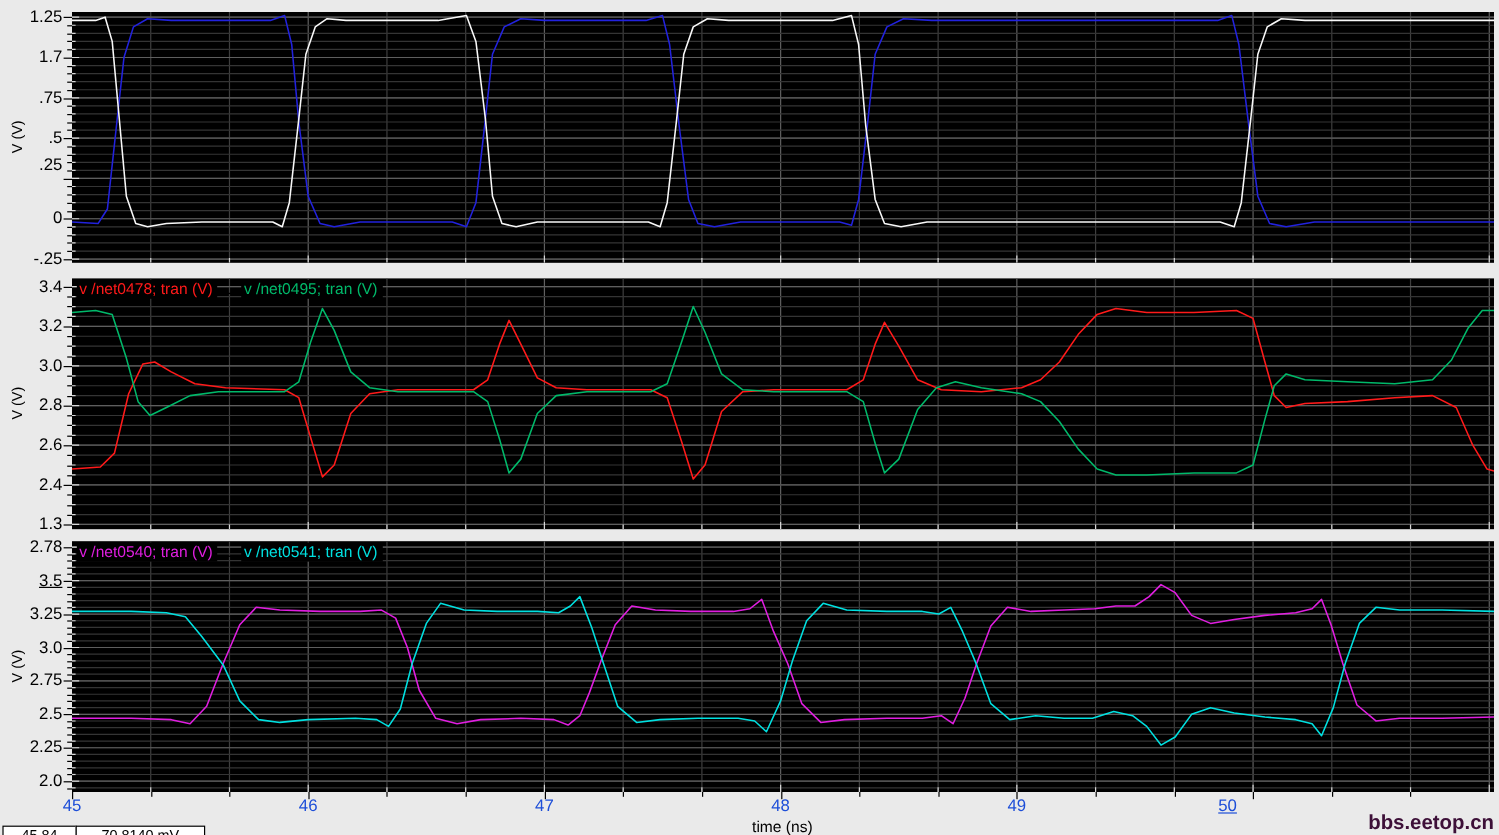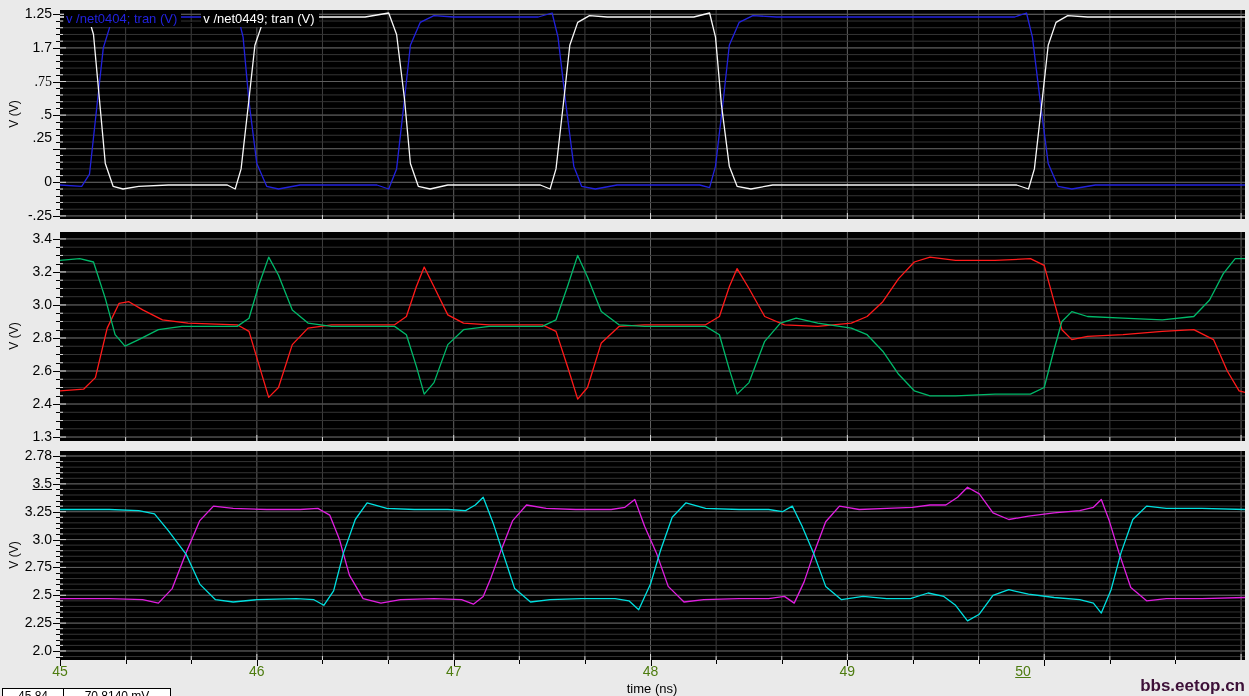--- a/index.html
+++ b/index.html
@@ -21,21 +21,21 @@
     font-size:13px;white-space:nowrap;
   }
   .legend span{background:#000;padding:0 4px 1px 2px;}
   .legend .gap{display:inline-block;width:14px;background:#000;}
   .ytick-label{
     position:absolute;width:52px;text-align:right;
     font-size:14px;color:#000;line-height:15px;
   }
   .xtick-label{
     position:absolute;width:44px;text-align:center;
-    font-size:14px;color:#4d7c0f;line-height:15px;top:664px;
+    font-size:14px;color:#1d4ed8;line-height:15px;top:664px;
   }
   .tickmark{position:absolute;background:#000;}
   .ylab{
     position:absolute;left:-12px;width:52px;height:14px;
     font-size:12px;color:#000;text-align:center;
     transform:rotate(-90deg);
   }
   .xaxis-title{
     position:absolute;left:602px;top:681px;width:100px;
     text-align:center;font-size:13px;color:#000;
@@ -159,23 +159,20 @@
       <line x1="787.3754152823917" y1="203" x2="787.3754152823917" y2="209" stroke="#d8d8d8" stroke-width="1"></line>
       <line x1="852.9900332225914" y1="205" x2="852.9900332225914" y2="209" stroke="#d8d8d8" stroke-width="1"></line>
       <line x1="918.6046511627897" y1="205" x2="918.6046511627897" y2="209" stroke="#d8d8d8" stroke-width="1"></line>
       <line x1="984.2192691029895" y1="203" x2="984.2192691029895" y2="209" stroke="#d8d8d8" stroke-width="1"></line>
       <line x1="1049.8338870431894" y1="205" x2="1049.8338870431894" y2="209" stroke="#d8d8d8" stroke-width="1"></line>
       <line x1="1115.4485049833877" y1="205" x2="1115.4485049833877" y2="209" stroke="#d8d8d8" stroke-width="1"></line>
       <line x1="1181.0631229235876" y1="203" x2="1181.0631229235876" y2="209" stroke="#d8d8d8" stroke-width="1"></line>
       <polyline points="0.0,175.0 21.7,176.3 29.5,164.2 37.4,91.7 43.3,37.9 51.2,12.4 63.0,5.6 82.7,7.0 165.3,7.0 177.2,3.0 183.1,27.1 189.0,91.7 196.8,153.5 206.7,176.3 218.5,179.0 240.1,175.0 316.9,175.0 328.7,179.0 336.6,158.9 344.5,89.0 350.4,35.2 360.2,12.4 374.0,5.6 393.7,7.0 478.3,7.0 492.1,3.0 498.0,27.1 505.9,94.4 513.8,156.2 521.6,176.3 535.4,179.0 557.1,175.0 639.7,175.0 649.6,177.7 655.5,156.2 663.4,89.0 669.3,35.2 679.1,12.4 692.9,5.6 716.5,7.0 954.7,7.0 966.5,3.0 972.4,27.1 980.3,91.7 988.2,153.5 998.0,176.3 1011.8,179.0 1035.4,175.0 1185.0,175.0" fill="none" stroke="#2222dd" stroke-width="1.3" stroke-linejoin="round"></polyline>
       <polyline points="0.0,7.0 19.7,7.0 27.6,4.3 33.5,24.5 39.4,89.0 45.3,153.5 53.1,176.3 63.0,179.0 78.7,176.3 108.3,175.0 167.3,175.0 175.2,179.0 181.1,158.9 189.0,89.0 194.9,35.2 202.7,12.4 212.6,5.6 228.3,7.0 305.1,7.0 328.7,3.0 336.6,24.5 344.5,89.0 350.4,153.5 358.3,176.3 370.1,179.0 387.8,175.0 480.3,175.0 490.1,179.0 496.0,158.9 503.9,89.0 509.8,35.2 517.7,12.4 529.5,5.6 547.2,7.0 633.8,7.0 649.6,3.0 655.5,27.1 661.4,94.4 669.3,156.2 677.1,176.3 690.9,179.0 712.6,175.0 956.7,175.0 968.5,179.0 974.4,158.9 982.3,89.0 988.2,35.2 996.0,12.4 1007.8,5.6 1027.5,7.0 1185.0,7.0" fill="none" stroke="#f8f8f8" stroke-width="1.3" stroke-linejoin="round"></polyline>
     </svg>
-  <div class="legend">
-    <span style="color:#2222dd;">v /net0404; tran (V)</span><span class="gap"></span><span style="color:#ffffff;">v /net0449; tran (V)</span>
-  </div>
 </div>
 
 <div class="panel" id="panel1" style="top:232px;">
     <svg width="1185" height="209" viewBox="0 0 1185 209">
       <line x1="65.61461794019976" y1="0" x2="65.61461794019976" y2="209" stroke="#3e3e3e" stroke-width="1"></line>
       <line x1="131.22923588039814" y1="0" x2="131.22923588039814" y2="209" stroke="#3e3e3e" stroke-width="1"></line>
       <line x1="196.84385382059793" y1="0" x2="196.84385382059793" y2="209" stroke="#606060" stroke-width="1"></line>
       <line x1="262.45847176079764" y1="0" x2="262.45847176079764" y2="209" stroke="#3e3e3e" stroke-width="1"></line>
       <line x1="328.07308970099604" y1="0" x2="328.07308970099604" y2="209" stroke="#3e3e3e" stroke-width="1"></line>
       <line x1="393.68770764119586" y1="0" x2="393.68770764119586" y2="209" stroke="#606060" stroke-width="1"></line>
@@ -262,20 +259,23 @@
       <line x1="787.3754152823917" y1="203" x2="787.3754152823917" y2="209" stroke="#d8d8d8" stroke-width="1"></line>
       <line x1="852.9900332225914" y1="205" x2="852.9900332225914" y2="209" stroke="#d8d8d8" stroke-width="1"></line>
       <line x1="918.6046511627897" y1="205" x2="918.6046511627897" y2="209" stroke="#d8d8d8" stroke-width="1"></line>
       <line x1="984.2192691029895" y1="203" x2="984.2192691029895" y2="209" stroke="#d8d8d8" stroke-width="1"></line>
       <line x1="1049.8338870431894" y1="205" x2="1049.8338870431894" y2="209" stroke="#d8d8d8" stroke-width="1"></line>
       <line x1="1115.4485049833877" y1="205" x2="1115.4485049833877" y2="209" stroke="#d8d8d8" stroke-width="1"></line>
       <line x1="1181.0631229235876" y1="203" x2="1181.0631229235876" y2="209" stroke="#d8d8d8" stroke-width="1"></line>
       <polyline points="0.0,158.8 23.6,157.2 35.4,145.6 47.2,96.1 59.1,71.3 68.9,69.7 82.7,77.9 102.4,87.8 127.9,91.1 177.2,92.8 189.0,99.4 198.8,132.4 208.7,165.4 218.5,155.5 232.3,112.6 248.0,96.1 271.6,92.8 334.6,92.8 346.4,84.5 356.3,54.8 364.2,35.0 374.0,54.8 387.8,82.9 403.5,91.1 429.1,92.8 482.3,92.8 496.0,99.4 507.9,135.7 517.7,167.1 527.5,155.5 541.3,110.9 559.0,94.4 584.6,92.8 645.6,92.8 659.4,84.5 669.3,54.8 677.1,36.6 689.0,56.5 704.7,84.5 724.4,92.8 757.8,94.4 791.3,91.1 807.1,84.5 822.8,69.7 838.6,46.6 854.3,30.0 870.0,25.1 895.6,28.4 935.0,28.4 970.4,26.7 984.2,33.3 994.1,69.7 1001.9,97.7 1011.8,107.6 1027.5,104.3 1063.0,102.7 1102.3,99.4 1133.8,97.7 1153.5,107.6 1167.3,139.0 1179.1,158.8 1185.0,160.5" fill="none" stroke="#ff1a1a" stroke-width="1.3" stroke-linejoin="round"></polyline>
       <polyline points="0.0,28.4 19.7,26.7 33.5,30.0 45.3,66.4 55.1,102.7 65.0,114.2 78.7,107.6 98.4,97.7 122.0,94.4 177.2,94.4 189.0,86.2 198.8,53.2 208.7,25.1 218.5,43.3 232.3,77.9 248.0,91.1 271.6,94.4 334.6,94.4 346.4,102.7 356.3,134.1 364.2,162.1 374.0,150.6 387.8,112.6 403.5,97.7 429.1,94.4 482.3,94.4 496.0,87.8 507.9,53.2 517.7,23.4 527.5,44.9 541.3,79.6 559.0,92.8 584.6,94.4 645.6,94.4 659.4,102.7 669.3,137.4 677.1,162.1 689.0,150.6 704.7,109.3 720.4,91.1 736.2,86.2 757.8,91.1 791.3,96.1 807.1,102.7 822.8,119.2 838.6,142.3 854.3,158.8 870.0,163.8 895.6,163.8 935.0,162.1 970.4,162.1 984.2,155.5 994.1,117.5 1001.9,89.5 1011.8,79.6 1027.5,84.5 1063.0,86.2 1102.3,87.8 1133.8,84.5 1149.6,68.0 1163.3,41.6 1175.2,26.7 1185.0,26.7" fill="none" stroke="#00b96a" stroke-width="1.3" stroke-linejoin="round"></polyline>
     </svg>
+  <div class="legend">
+    <span style="color:#ff1a1a;">v /net0478; tran (V)</span><span class="gap"></span><span style="color:#00b96a;">v /net0495; tran (V)</span>
+  </div>
 </div>
 
 <div class="panel" id="panel2" style="top:451px;">
     <svg width="1185" height="209" viewBox="0 0 1185 209">
       <line x1="65.61461794019976" y1="0" x2="65.61461794019976" y2="209" stroke="#3e3e3e" stroke-width="1"></line>
       <line x1="131.22923588039814" y1="0" x2="131.22923588039814" y2="209" stroke="#3e3e3e" stroke-width="1"></line>
       <line x1="196.84385382059793" y1="0" x2="196.84385382059793" y2="209" stroke="#606060" stroke-width="1"></line>
       <line x1="262.45847176079764" y1="0" x2="262.45847176079764" y2="209" stroke="#3e3e3e" stroke-width="1"></line>
       <line x1="328.07308970099604" y1="0" x2="328.07308970099604" y2="209" stroke="#3e3e3e" stroke-width="1"></line>
       <line x1="393.68770764119586" y1="0" x2="393.68770764119586" y2="209" stroke="#606060" stroke-width="1"></line>
@@ -387,38 +387,41 @@
       <line x1="787.3754152823917" y1="203" x2="787.3754152823917" y2="209" stroke="#d8d8d8" stroke-width="1"></line>
       <line x1="852.9900332225914" y1="205" x2="852.9900332225914" y2="209" stroke="#d8d8d8" stroke-width="1"></line>
       <line x1="918.6046511627897" y1="205" x2="918.6046511627897" y2="209" stroke="#d8d8d8" stroke-width="1"></line>
       <line x1="984.2192691029895" y1="203" x2="984.2192691029895" y2="209" stroke="#d8d8d8" stroke-width="1"></line>
       <line x1="1049.8338870431894" y1="205" x2="1049.8338870431894" y2="209" stroke="#d8d8d8" stroke-width="1"></line>
       <line x1="1115.4485049833877" y1="205" x2="1115.4485049833877" y2="209" stroke="#d8d8d8" stroke-width="1"></line>
       <line x1="1181.0631229235876" y1="203" x2="1181.0631229235876" y2="209" stroke="#d8d8d8" stroke-width="1"></line>
       <polyline points="0.0,147.6 49.2,147.6 82.7,148.7 98.4,152.1 112.2,137.6 126.0,101.9 139.8,69.6 153.5,55.1 173.2,57.4 206.7,58.5 240.1,58.5 257.9,57.4 269.7,64.1 279.5,88.6 289.4,124.2 303.1,147.6 320.9,152.1 340.5,148.7 374.0,147.6 401.6,148.7 413.4,153.2 423.2,145.4 431.1,126.4 440.9,99.7 452.7,69.6 466.5,54.0 486.2,57.4 515.7,58.5 551.2,58.5 564.9,56.3 574.8,48.5 584.6,75.2 596.4,101.9 608.2,135.4 624.0,151.0 643.7,148.7 679.1,147.6 708.6,147.6 724.4,145.4 734.2,152.1 744.1,130.9 753.9,101.9 765.7,70.7 779.5,55.1 799.2,58.5 826.7,57.4 852.3,56.3 870.0,54.0 885.8,54.0 897.6,46.2 907.5,36.2 919.3,42.9 933.0,61.8 948.8,68.5 968.5,65.2 994.1,61.8 1019.7,59.6 1033.4,56.3 1041.3,48.5 1049.2,69.6 1059.0,101.9 1070.8,136.5 1086.6,149.8 1106.3,147.6 1141.7,147.6 1185.0,146.5" fill="none" stroke="#e01ee0" stroke-width="1.3" stroke-linejoin="round"></polyline>
       <polyline points="0.0,58.5 49.2,58.5 78.7,59.6 94.5,62.9 108.3,79.7 126.0,103.1 139.8,133.1 155.5,148.7 173.2,151.0 196.8,148.7 236.2,147.6 253.9,148.7 263.8,154.3 273.6,139.8 283.5,101.9 295.3,68.5 307.1,51.8 326.8,57.4 354.3,58.5 387.8,58.5 405.5,59.6 415.3,54.0 423.2,46.2 433.1,71.9 442.9,101.9 454.7,137.6 470.5,151.0 490.1,148.7 521.6,147.6 555.1,147.6 568.9,149.8 578.7,158.8 590.5,133.1 600.4,99.7 612.2,66.3 626.0,51.8 645.6,57.4 679.1,58.5 708.6,58.5 722.4,60.7 732.3,55.1 742.1,75.2 753.9,103.1 765.7,135.4 781.5,148.7 803.1,145.4 826.7,147.6 850.4,147.6 868.1,142.0 883.8,145.4 895.6,154.3 907.5,169.9 919.3,163.2 933.0,144.3 948.8,138.7 968.5,143.2 994.1,146.5 1019.7,148.7 1033.4,152.1 1041.3,162.1 1051.1,138.7 1061.0,101.9 1072.8,68.5 1086.6,55.1 1106.3,57.4 1141.7,57.4 1185.0,58.5" fill="none" stroke="#00e0e0" stroke-width="1.3" stroke-linejoin="round"></polyline>
     </svg>
+  <div class="legend">
+    <span style="color:#e01ee0;">v /net0540; tran (V)</span><span class="gap"></span><span style="color:#00e0e0;">v /net0541; tran (V)</span>
+  </div>
 </div>
 
 <div class="ylab" style="top:107px;">V (V)</div>
 <div class="ylab" style="top:329px;">V (V)</div>
 <div class="ylab" style="top:548px;">V (V)</div>
 
 <div class="xaxis-title">time (ns)</div>
 
 <div class="statusbox" id="status1">45.84</div>
 <div class="statusbox" id="status2">70.8140 mV</div>
 
 <div class="watermark">bbs.eetop.cn</div>
 
 <div class="ytick-label" style="left: 0px; top: 6.30096px;">1.25</div>
 <div class="tickmark" style="left: 53px; top: 14.301px; width: 7px; height: 1px;"></div>
 <div class="ytick-label" style="left: 0px; top: 39.9023px;">1.7</div>
 <div class="tickmark" style="left: 53px; top: 47.9023px; width: 7px; height: 1px;"></div>
-<div class="ytick-label" style="left: 0px; top: 73.5035px; font-family: Liberation Serif, serif;">.75</div>
+<div class="ytick-label" style="left: 0px; top: 73.5035px;">.75</div>
 <div class="tickmark" style="left: 53px; top: 81.5035px; width: 7px; height: 1px;"></div>
 <div class="ytick-label" style="left: 0px; top: 107.105px;">.5</div>
 <div class="tickmark" style="left: 53px; top: 115.105px; width: 7px; height: 1px;"></div>
 <div class="ytick-label" style="left: 0px; top: 130px;">.25</div>
 <div class="tickmark" style="left: 53px; top: 148.706px; width: 7px; height: 1px;"></div>
 <div class="ytick-label" style="left: 0px; top: 174.307px;">0</div>
 <div class="tickmark" style="left: 53px; top: 182.307px; width: 7px; height: 1px;"></div>
 <div class="ytick-label" style="left: 0px; top: 207.909px;">-.25</div>
 <div class="tickmark" style="left: 53px; top: 215.909px; width: 7px; height: 1px;"></div>
 <div class="tickmark" style="left: 56px; top: 209.188px; width: 4px; height: 1px;"></div>

